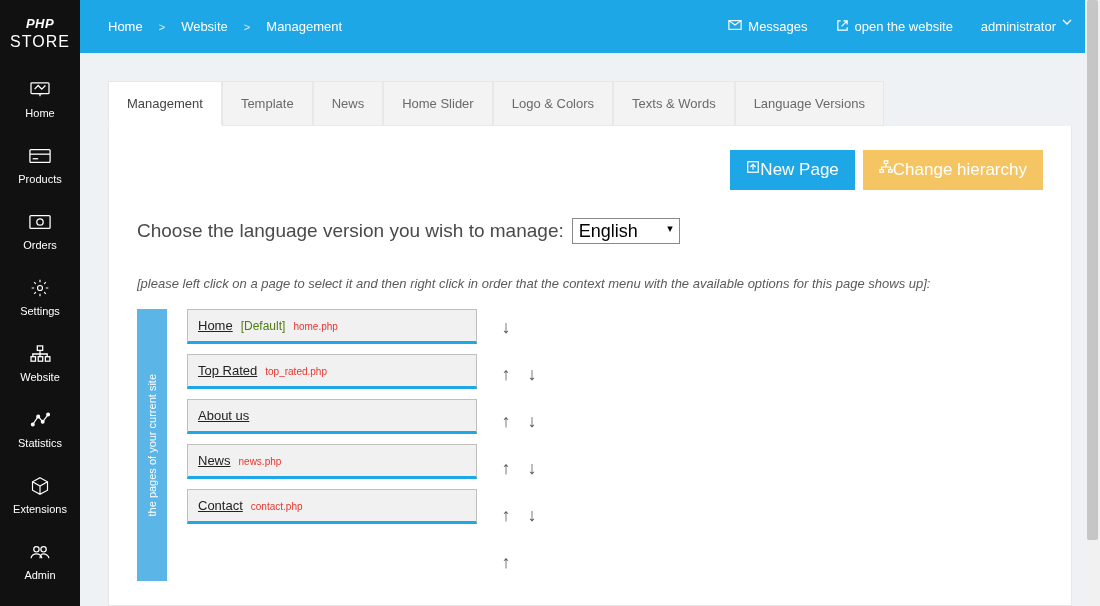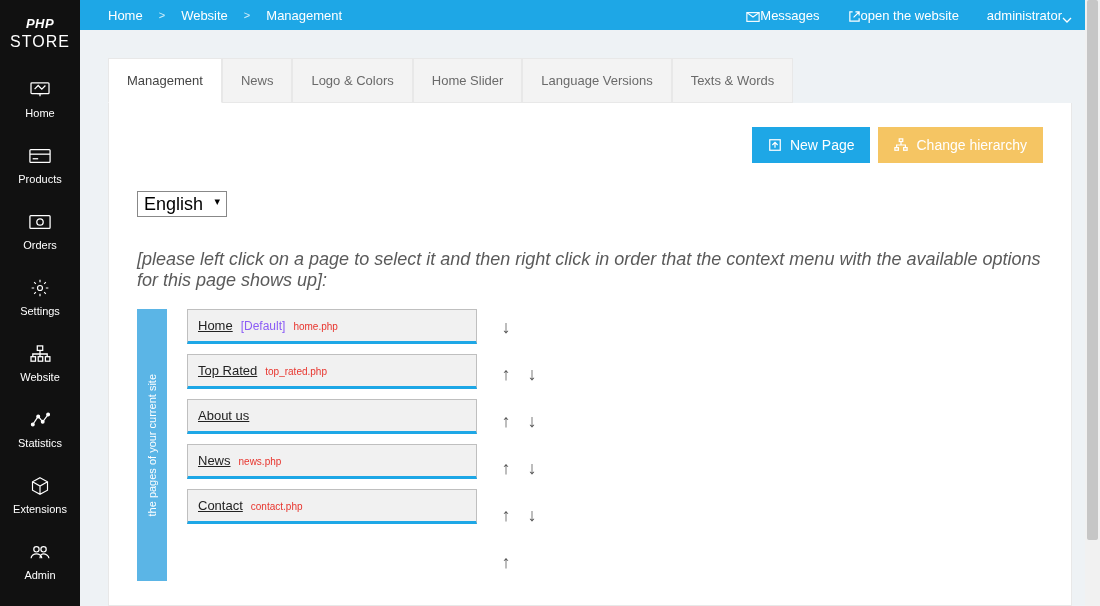--- a/index.html
+++ b/index.html
@@ -14,50 +14,50 @@
 .nav-item { display: flex; flex-direction: column; align-items: center; padding: 14px 0 12px; cursor: pointer; }
 .nav-item .ic { width: 22px; height: 22px; display: flex; align-items: center; justify-content: center; margin-bottom: 6px; }
 .nav-item .lbl { font-size: 11px; color: #fff; }
 
 
 .main { flex: 1; height: 606px; display: flex; flex-direction: column; background: #eef2f5; overflow: hidden; }
 .topbar { background: #1ea7e6; height: 64px; display: flex; align-items: center; justify-content: space-between; padding: 0 28px; color: #fff; font-size: 13px; }
 .crumbs { display: flex; align-items: center; gap: 16px; }
 .crumbs span.sep { color: #d6f0fb; font-size: 11px; }
 .top-right { display: flex; align-items: center; gap: 28px; }
-.tr-item { display: flex; align-items: flex-end; gap: 0; cursor: pointer; }
+.tr-item { display: flex; align-items: flex-start; gap: 6px; cursor: pointer; }
 
 
 .content-wrap { padding: 28px 28px 0; }
 .tabs { display: flex; }
 .tab { padding: 14px 18px; font-size: 13px; color: #6a6a6a; background: #f3f3f3; border: 1px solid #e8e8e8; cursor: pointer; }
 .tab.active { background: #fff; color: #444; border-bottom-color: #fff; }
 .card { background: #fff; border: 1px solid #e8e8e8; border-top: none; padding: 24px 28px; min-height: 460px; }
 
 .actions { display: flex; justify-content: flex-end; gap: 8px; margin-bottom: 28px; }
-.btn { display: flex; align-items: center; gap: 8px; padding: 10px 16px; font-size: 14px; color: #fff; cursor: pointer; border: none; }
+.btn { display: flex; align-items: flex-start; padding: 10px 16px; font-size: 17px; color: #fff; cursor: pointer; border: none; }
 .btn-primary { background: #1ea7e6; }
 .btn-warn { background: #f5c563; }
 
 .lang-row { display: flex; align-items: center; gap: 8px; margin-bottom: 32px; }
 .lang-row .prompt { font-size: 19px; color: #4a4a4a; }
-.lang-select { font-size: 18px; padding: 2px 22px 2px 6px; border: 1px solid #888; background: #fff; appearance: none; position: relative; }
+.lang-select { font-size: 18px; padding: 2px 40px 2px 6px; border: 1px solid #888; background: #fff; appearance: none; position: relative; }
 .sel-wrap { position: relative; }
 .sel-wrap::after { content: "▾"; position: absolute; right: 7px; top: 4px; font-size: 11px; pointer-events: none; }
 
-.hint { font-size: 18px; font-style: italic; color: #5a5a5a; margin-bottom: 18px; }
+.hint { font-size: 13px; font-style: italic; color: #5a5a5a; margin-bottom: 18px; }
 
 .page-block { display: flex; gap: 20px; }
 .side-label { width: 30px; background: #5bb5e6; display: flex; align-items: center; justify-content: center; }
 .side-label span { writing-mode: vertical-rl; transform: rotate(180deg); font-size: 11px; color: #fff; white-space: nowrap; }
 
 .page-list { flex: 0 0 290px; display: flex; flex-direction: column; gap: 10px; }
 .page-row { border: 1px solid #bfbfbf; border-bottom: 3px solid #1ea7e6; background: #f1f1f1; padding: 8px 10px; display: flex; align-items: baseline; gap: 8px; cursor: pointer; }
 .page-row .pname { font-size: 13px; text-decoration: underline; color: #222; }
-.page-row .def { font-size: 12px; color: #8b5cf6; }
+.page-row .def { font-size: 12px; color: #4d7c0f; }
 .page-row .file { font-size: 10px; color: #e8352e; }
 
 .arrows-list { display: flex; flex-direction: column; gap: 10px; }
 .arrow-row { height: 37px; display: flex; align-items: center; gap: 8px; }
 .arrow-btn { width: 18px; height: 22px; display: flex; align-items: center; justify-content: center; cursor: pointer; color: #555; font-size: 18px; }
 
 
 .scrollbar { position: absolute; right: 0; top: 0; width: 15px; height: 606px; background: #f1f1f1; }
 .scroll-thumb { position: absolute; right: 2px; top: 0; width: 11px; height: 540px; background: #c6c6c6; border-radius: 2px; }
 
@@ -191,25 +191,26 @@
           <svg width="10" height="6" viewBox="0 0 10 6" fill="none" stroke="#fff" stroke-width="1.3">
               <path d="M1 1l4 4 4-4"></path>
             </svg>
         </div>
       </div>
     </div>
 
     <div class="content-wrap">
       <div class="tabs">
         <div class="tab active">Management</div>
+        <div class="tab">Template</div>
         <div class="tab">News</div>
+        <div class="tab">Home Slider</div>
         <div class="tab">Logo &amp; Colors</div>
-        <div class="tab">Home Slider</div>
+        <div class="tab">Texts &amp; Words</div>
         <div class="tab">Language Versions</div>
-        <div class="tab">Texts &amp; Words</div>
       </div>
 
       <div class="card">
         <div class="actions">
           <button class="btn btn-primary">
             <svg width="14" height="14" viewBox="0 0 16 16" fill="none" stroke="#fff" stroke-width="1.4">
                 <rect x="2" y="2" width="12" height="12"></rect>
                 <path d="M8 11V5 M5 8l3-3 3 3"></path>
               </svg>
             <span>New Page</span>
@@ -219,20 +220,21 @@
                 <rect x="6" y="1" width="4" height="3"></rect>
                 <rect x="1" y="11" width="4" height="3"></rect>
                 <rect x="11" y="11" width="4" height="3"></rect>
                 <path d="M8 4v4 M3 11V8h10v3"></path>
               </svg>
             <span>Change hierarchy</span>
           </button>
         </div>
 
         <div class="lang-row">
+          <span class="prompt">Choose the language version you wish to manage:</span>
           <span class="sel-wrap">
             <select class="lang-select">
               <option>English</option>
             </select>
           </span>
         </div>
 
         <div class="hint">[please left click on a page to select it and then right click in order that the context menu with the available options for this page shows up]:</div>
 
         <div class="page-block">

